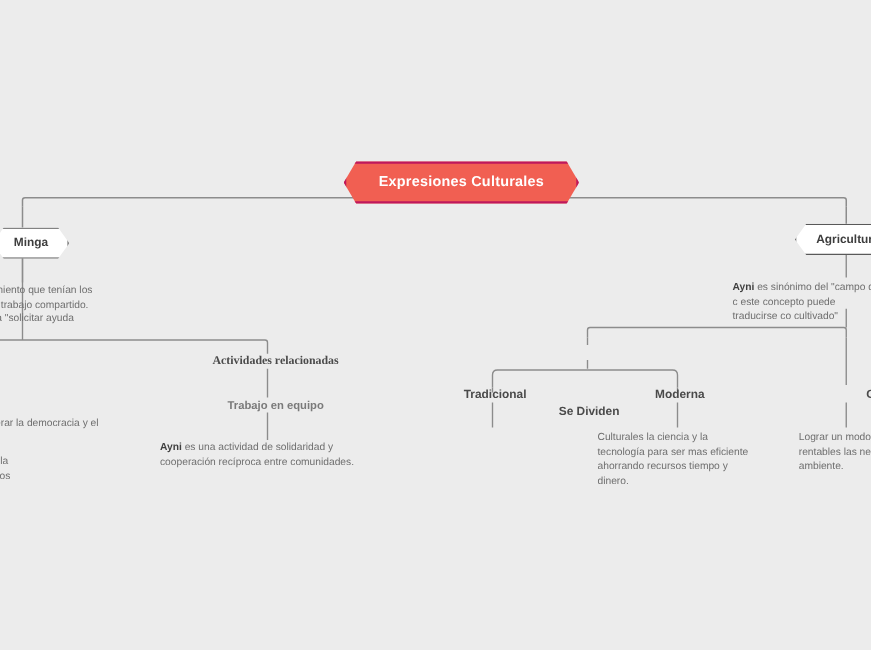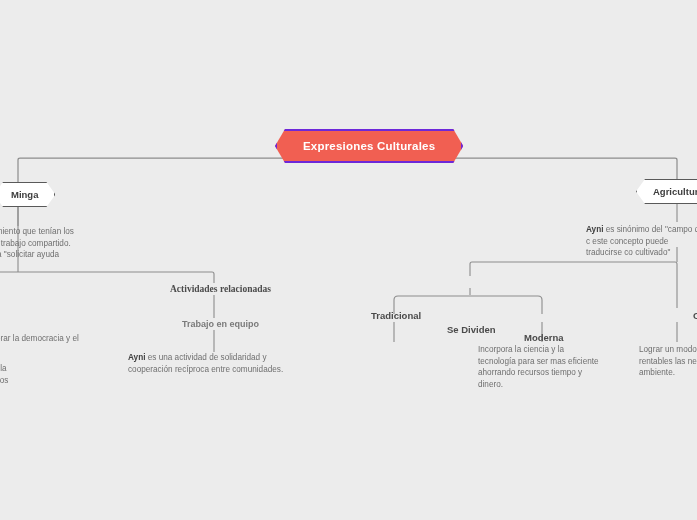--- a/index.html
+++ b/index.html
@@ -34,21 +34,21 @@
   }
   .root-node {
     background: #f15f52;
     color: #ffffff;
     font-weight: bold;
     font-size: 11.5px;
     letter-spacing: .2px;
     padding: 9px 26px;
     text-align: center;
     white-space: nowrap;
-    border: 2px solid #6d28d9;
+    border: 2px solid #be185d;
     clip-path: polygon(10px 0, calc(100% - 10px) 0, 100% 50%, calc(100% - 10px) 100%, 10px 100%, 0 50%);
     -webkit-clip-path: polygon(10px 0, calc(100% - 10px) 0, 100% 50%, calc(100% - 10px) 100%, 10px 100%, 0 50%);
   }
   .hex-node {
     background: #ffffff;
     color: #3d3d3d;
     font-weight: bold;
     font-size: 9.5px;
     padding: 6px 16px;
     text-align: center;
@@ -164,21 +164,21 @@
 
   <div class="node hex-node" style="left:636px; top:179px;">Agricultura</div>
 
   <div class="para" style="left:586px; top:224px; width:120px;"><b>Ayni</b> es sinónimo del "campo de c este concepto puede traducirse co cultivado"</div>
 
   <div class="label-bold" style="left:447px; top:276px;margin-top:48px;">Se Dividen</div>
 
   <div class="label-bold" style="left:371px; top:310px;">Tradicional</div>
 
 
-  <div class="label-bold" style="left:524px; top:310px;margin-top:22px;">Moderna</div>
+  <div class="label-bold" style="left:524px; top:310px;">Moderna</div>
 
-  <div class="para" style="left:478px; top:344px; width:122px;">Incorpora la ciencia y la tecnología para ser mas eficiente ahorrando recursos tiempo y dinero.</div>
+  <div class="para" style="left:478px; top:344px; width:122px;">Culturales la ciencia y la tecnología para ser mas eficiente ahorrando recursos tiempo y dinero.</div>
 
   <div class="label-bold" style="left:668px; top:310px;margin-left:25px;">Orgá</div>
 
   <div class="para" style="left:639px; top:344px; width:118px;">Lograr un modo de p alimentos rentables las necesidades ecol ambiente.</div>
 
 </div>
 
 </body></html>

